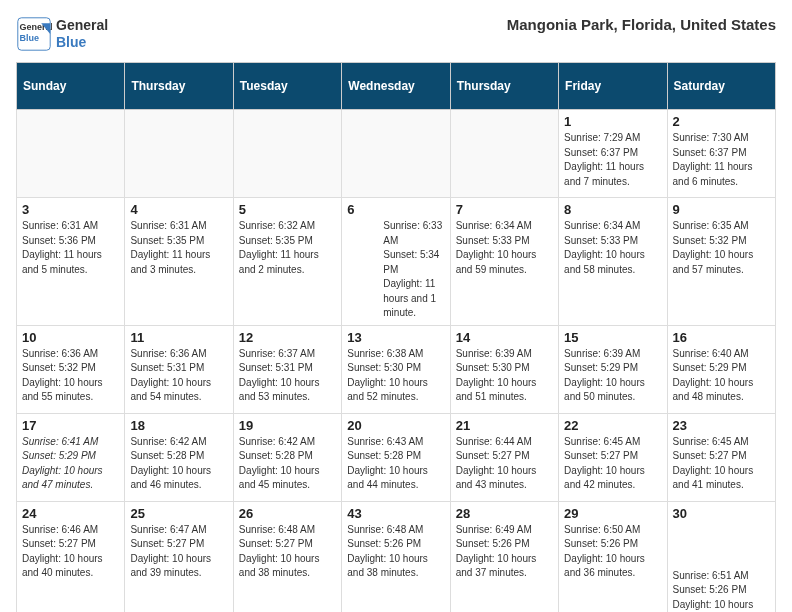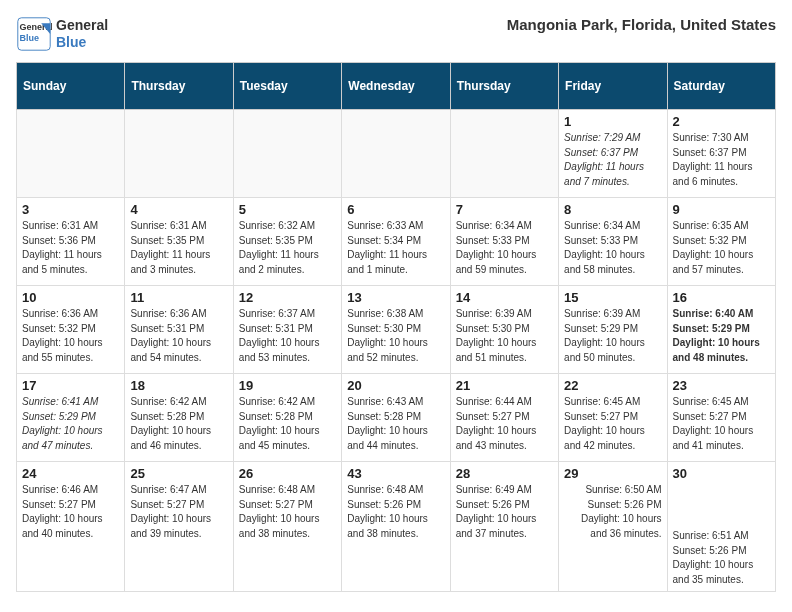--- a/index.html
+++ b/index.html
@@ -121,21 +121,21 @@
   </thead>
   <tbody id="calendar-body">
   <tr>
         <td class="empty"></td>
         <td class="empty"></td>
         <td class="empty"></td>
         <td class="empty"></td>
         <td class="empty"></td>
         <td>
           <span class="day-number">1</span>
-          <div class="day-info" style="white-space: pre-line; font-style: italic;">Sunrise: 7:29 AM
+          <div class="day-info" style="white-space: pre-line;">Sunrise: 7:29 AM
 Sunset: 6:37 PM
 Daylight: 11 hours and 7 minutes.</div>
         </td>
         <td>
           <span class="day-number">2</span>
           <div class="day-info" style="white-space: pre-line;">Sunrise: 7:30 AM
 Sunset: 6:37 PM
 Daylight: 11 hours and 6 minutes.</div>
         </td>
       </tr>
@@ -153,21 +153,21 @@
 Daylight: 11 hours and 3 minutes.</div>
         </td>
         <td>
           <span class="day-number">5</span>
           <div class="day-info" style="white-space: pre-line;">Sunrise: 6:32 AM
 Sunset: 5:35 PM
 Daylight: 11 hours and 2 minutes.</div>
         </td>
         <td>
           <span class="day-number">6</span>
-          <div class="day-info" style="white-space: pre-line;">Sunrise: 6:33 AM
+          <div class="day-info" style="white-space: pre-line; margin-left: 36px;">Sunrise: 6:33 AM
 Sunset: 5:34 PM
 Daylight: 11 hours and 1 minute.</div>
         </td>
         <td>
           <span class="day-number">7</span>
           <div class="day-info" style="white-space: pre-line;">Sunrise: 6:34 AM
 Sunset: 5:33 PM
 Daylight: 10 hours and 59 minutes.</div>
         </td>
         <td>
@@ -215,21 +215,21 @@
 Daylight: 10 hours and 51 minutes.</div>
         </td>
         <td>
           <span class="day-number">15</span>
           <div class="day-info" style="white-space: pre-line;">Sunrise: 6:39 AM
 Sunset: 5:29 PM
 Daylight: 10 hours and 50 minutes.</div>
         </td>
         <td>
           <span class="day-number">16</span>
-          <div class="day-info" style="white-space: pre-line; font-weight: bold;">Sunrise: 6:40 AM
+          <div class="day-info" style="white-space: pre-line;">Sunrise: 6:40 AM
 Sunset: 5:29 PM
 Daylight: 10 hours and 48 minutes.</div>
         </td>
       </tr>
       <tr>
         <td>
           <span class="day-number">17</span>
           <div class="day-info" style="white-space: pre-line; font-style: italic;">Sunrise: 6:41 AM
 Sunset: 5:29 PM
 Daylight: 10 hours and 47 minutes.</div>
@@ -297,21 +297,21 @@
 Daylight: 10 hours and 38 minutes.</div>
         </td>
         <td>
           <span class="day-number">28</span>
           <div class="day-info" style="white-space: pre-line;">Sunrise: 6:49 AM
 Sunset: 5:26 PM
 Daylight: 10 hours and 37 minutes.</div>
         </td>
         <td>
           <span class="day-number">29</span>
-          <div class="day-info" style="white-space: pre-line; text-align: right;">Sunrise: 6:50 AM
+          <div class="day-info" style="white-space: pre-line;">Sunrise: 6:50 AM
 Sunset: 5:26 PM
 Daylight: 10 hours and 36 minutes.</div>
         </td>
         <td>
           <span class="day-number">30</span>
           <div class="day-info" style="white-space: pre-line; margin-top: 48px;">Sunrise: 6:51 AM
 Sunset: 5:26 PM
 Daylight: 10 hours and 35 minutes.</div>
         </td>
       </tr>

